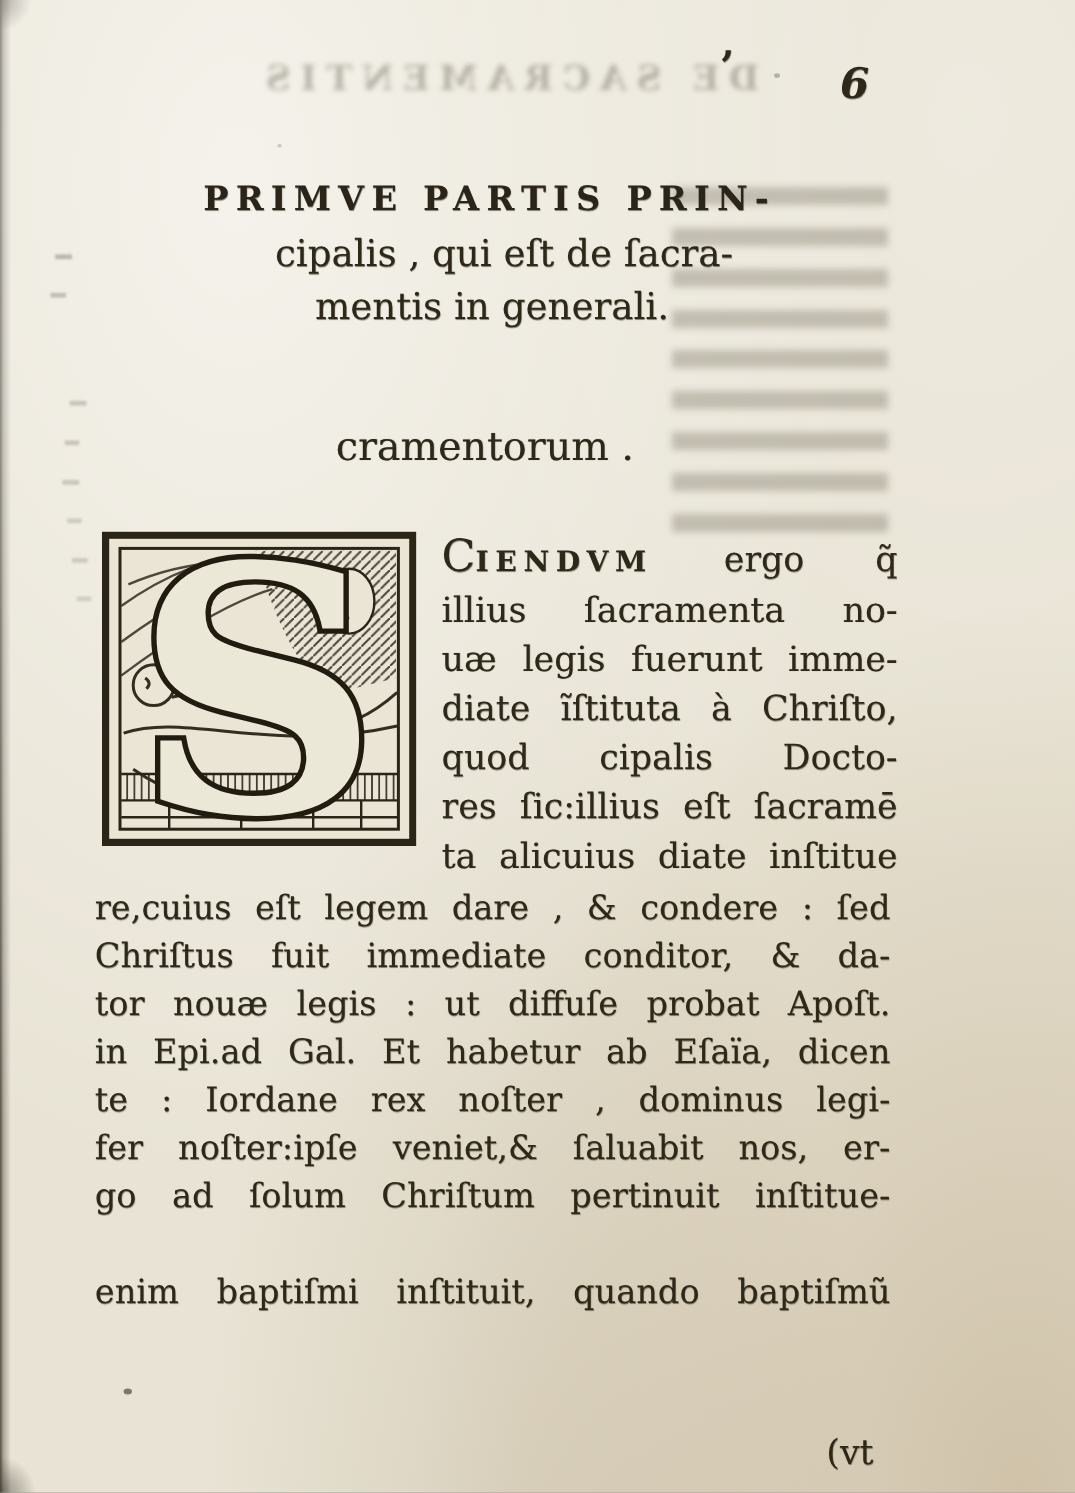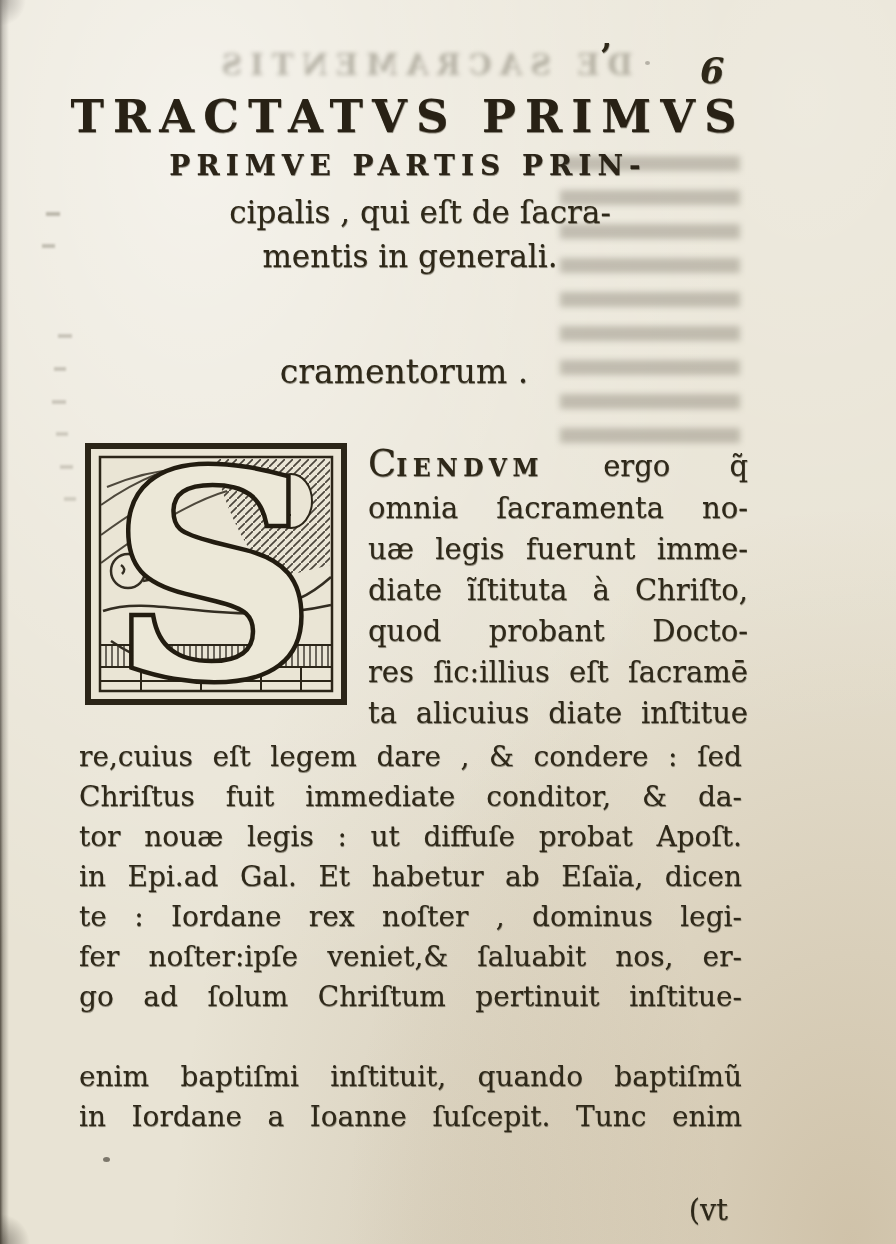--- a/index.html
+++ b/index.html
@@ -78,21 +78,20 @@
   <div class="abs bleed-dash" style="left:60px;top:465px;width:13px;opacity:.5"></div>
   <div class="abs bleed-dash" style="left:64px;top:497px;width:12px;opacity:.45"></div>
 
   <div class="abs speck" style="left:103px;top:1157px;width:7px;height:5px"></div>
   <div class="abs speck" style="left:645px;top:61px;width:5px;height:4px;opacity:.5"></div>
   <div class="abs speck" style="left:231px;top:120px;width:4px;height:3px;opacity:.35"></div>
 
   <div class="abs folio ink">6</div>
   <div class="abs stray-mark ink">’</div>
 
-  <div class="abs title caps center ink">TRACTATVS PRIMVS</div>
   <div class="abs subtitle-caps center ink">PRIMVE PARTIS PRIN-</div>
   <div class="abs subtitle-2 center ink">cipalis , qui eſt de ſacra-</div>
   <div class="abs subtitle-3 center ink">mentis in generali.</div>
 
   <div class="abs chap-2 center ink">cramentorum .</div>
 
   <svg class="abs dropcap" viewBox="0 0 262 262">
     <defs>
       <pattern id="diag" width="8" height="8" patternUnits="userSpaceOnUse">
         <path d="M0,8 L8,0" stroke="#39332a" stroke-width="1.7" fill="none"></path>
@@ -133,31 +132,30 @@
       <path d="M56,224 V248 M116,224 V248 M176,224 V248 M216,224 V248"></path>
     </g>
 
     <text x="129" y="233" font-family="DejaVu Serif, serif" font-weight="bold" font-size="283" text-anchor="middle" fill="#ece8d8" stroke="#221c10" stroke-width="9" paint-order="stroke">S</text>
   </svg>
 
   <div class="abs beside jline ink firstline" style="top:444px">
     <span class="lead-cap">C</span><span class="lead-sc">IENDVM</span>
     <span>ergo q̃</span>
   </div>
-  <div class="abs beside jline ink" style="top:488px">omnia ſacramenta no-</div>
+  <div class="abs beside jline ink" style="top:488px">illius ſacramenta no-</div>
   <div class="abs beside jline ink" style="top:570px">diate ĩſtituta à Chriſto,</div>
   <div class="abs beside jline ink" style="top:529px">uæ legis fuerunt imme-</div>
-  <div class="abs beside jline ink" style="top:611px">quod probant Docto-</div>
+  <div class="abs beside jline ink" style="top:611px">quod cipalis Docto-</div>
   <div class="abs beside jline ink" style="top:652px">res ſic:illius eſt ſacramē</div>
   <div class="abs beside jline ink" style="top:693px">ta alicuius diate inſtitue</div>
 
   <div class="abs fullline jline ink" style="top:737px">re,cuius eſt legem dare , &amp; condere : ſed</div>
   <div class="abs fullline jline ink" style="top:777px">Chriſtus fuit immediate conditor, &amp; da-</div>
   <div class="abs fullline jline ink" style="top:817px">tor nouæ legis : ut diffuſe probat Apoſt.</div>
   <div class="abs fullline jline ink" style="top:857px">in Epi.ad Gal. Et habetur ab Eſaïa, dicen</div>
   <div class="abs fullline jline ink" style="top:897px">te : Iordane rex noſter , dominus legi-</div>
   <div class="abs fullline jline ink" style="top:937px">fer noſter:ipſe veniet,&amp; ſaluabit nos, er-</div>
   <div class="abs fullline jline ink" style="top:977px">go ad ſolum Chriſtum pertinuit inſtitue-</div>
   <div class="abs fullline jline ink" style="top:1057px">enim baptiſmi inſtituit, quando baptiſmũ</div>
-  <div class="abs fullline jline ink" style="top:1097px">in Iordane a Ioanne ſuſcepit. Tunc enim</div>
 
   <div class="abs catchword ink">(vt</div>
 </div>
 
 </body></html>

